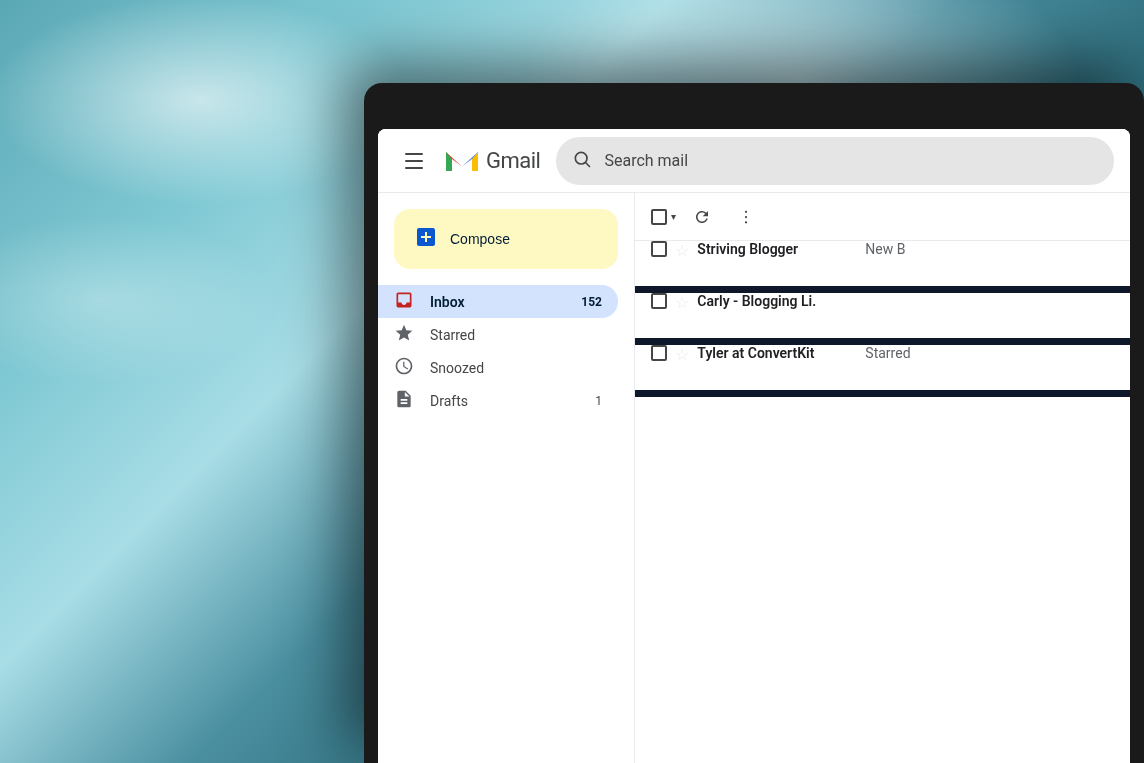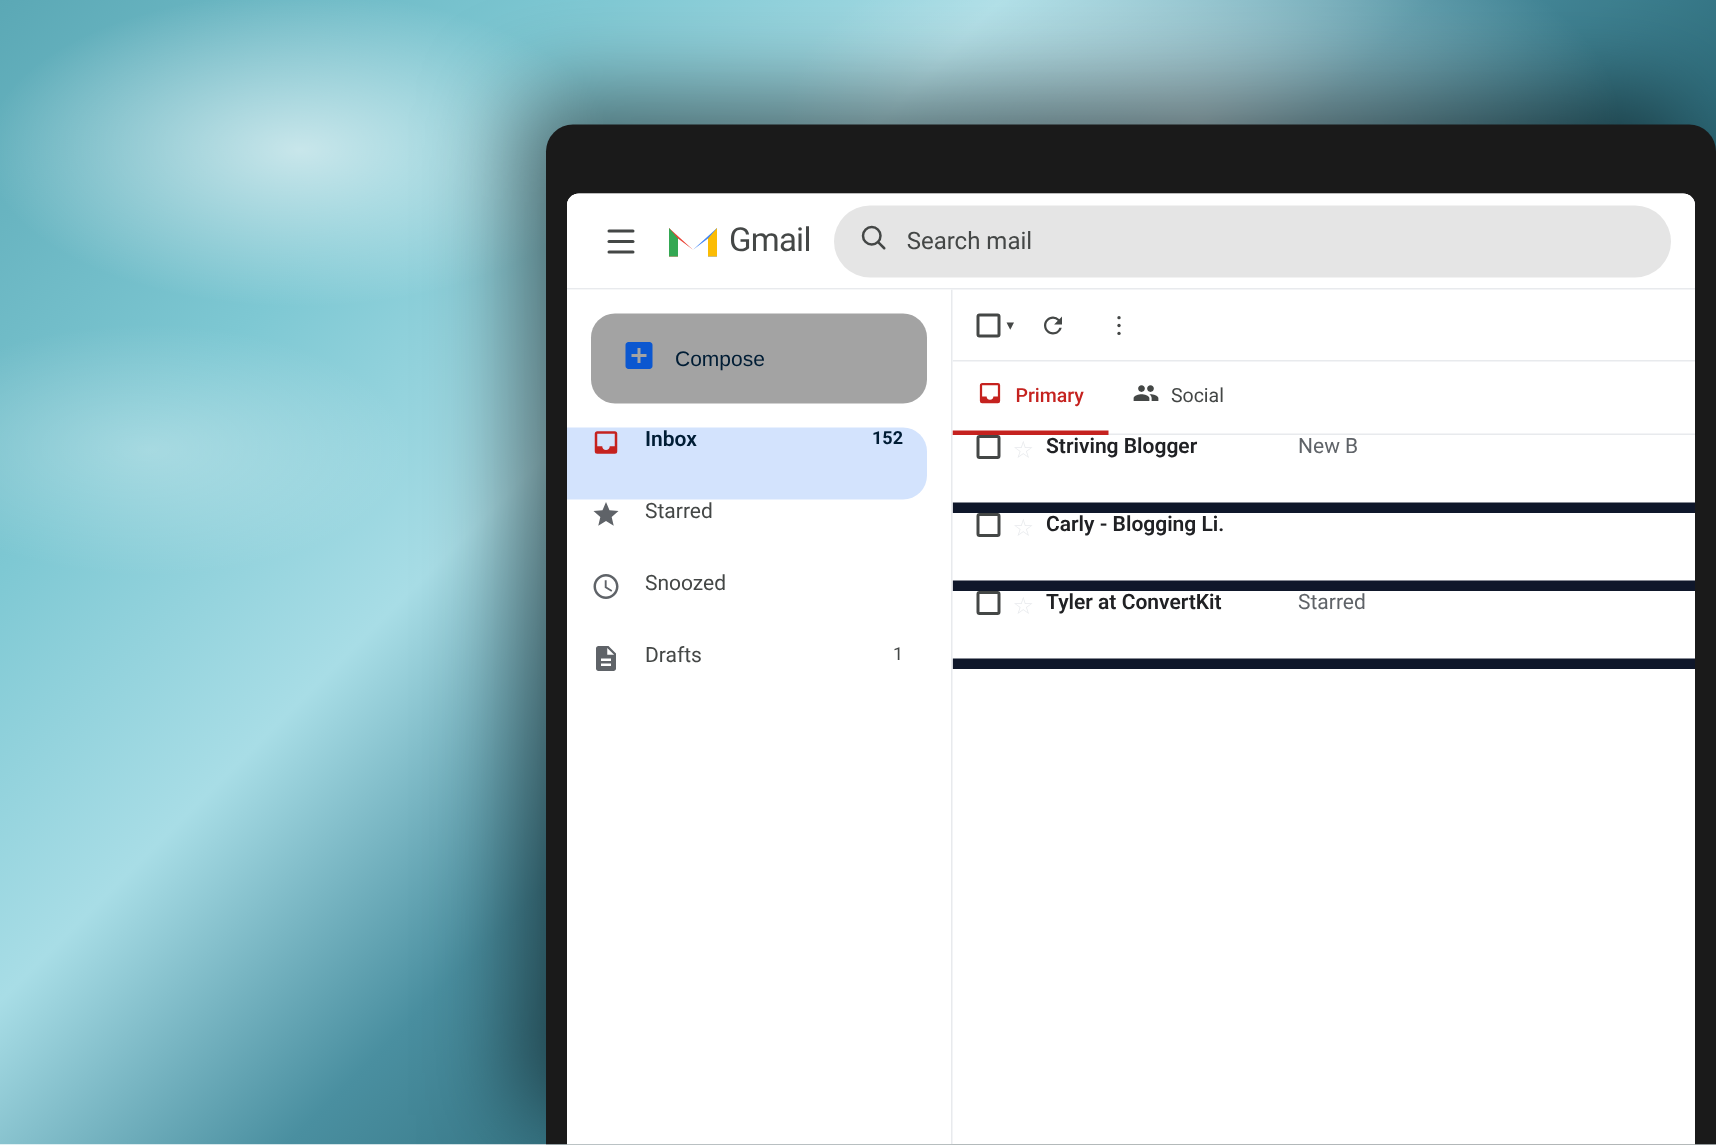--- a/index.html
+++ b/index.html
@@ -159,21 +159,21 @@
       overflow-y: auto;
       background: white;
     }
 
     .compose-btn {
       display: flex;
       align-items: center;
       gap: 12px;
       margin: 8px 16px 16px 16px;
       padding: 16px 20px;
-      background: #a3a3a3;
+      background: #fef9c3;
       border: none;
       border-radius: 16px;
       cursor: pointer;
       font-size: 14px;
       font-weight: 500;
       color: #001d35;
       width: calc(100% - 32px);
     }
 
     .compose-plus {
@@ -184,23 +184,24 @@
     }
 
     .compose-label {
       font-size: 14px;
       color: #001d35;
       font-weight: 500;
     }
 
     .nav-item {
       display: flex;
+      align-items: center;
       gap: 16px;
       padding: 0 16px;
-      height: 48px;
+      height: 33px;
       border-radius: 0 16px 16px 0;
       cursor: pointer;
       margin-right: 16px;
       font-size: 14px;
       color: #444746;
     }
 
     .nav-item.active {
       background: #d3e3fd;
       font-weight: 600;
@@ -488,38 +489,20 @@
             </button>
             <button class="toolbar-btn">
               <svg width="18" height="18" viewBox="0 0 24 24">
                 <circle cx="12" cy="5" r="1.5" fill="#444746"></circle>
                 <circle cx="12" cy="12" r="1.5" fill="#444746"></circle>
                 <circle cx="12" cy="19" r="1.5" fill="#444746"></circle>
               </svg>
             </button>
           </div>
 
-          <div class="tabs-bar">
-            <div class="tab active">
-              <span class="tab-icon primary">
-                <svg width="18" height="18" viewBox="0 0 24 24">
-                  <path d="M19 3H5C3.89 3 3 3.89 3 5v14a2 2 0 002 2h14a2 2 0 002-2V5a2 2 0 00-2-2zm0 12h-4c0 1.66-1.34 3-3 3s-3-1.34-3-3H5V5h14v10z" fill="#C5221F"></path>
-                </svg>
-              </span>
-              <span>Primary</span>
-            </div>
-            <div class="tab">
-              <span class="tab-icon social">
-                <svg width="18" height="18" viewBox="0 0 24 24">
-                  <path d="M16 11c1.66 0 2.99-1.34 2.99-3S17.66 5 16 5c-1.66 0-3 1.34-3 3s1.34 3 3 3zm-8 0c1.66 0 2.99-1.34 2.99-3S9.66 5 8 5C6.34 5 5 6.34 5 8s1.34 3 3 3zm0 2c-2.33 0-7 1.17-7 3.5V19h14v-2.5c0-2.33-4.67-3.5-7-3.5zm8 0c-.29 0-.62.02-.97.05 1.16.84 1.97 1.97 1.97 3.45V19h6v-2.5c0-2.33-4.67-3.5-7-3.5z" fill="#444746"></path>
-                </svg>
-              </span>
-              <span>Social</span>
-            </div>
-          </div>
 
           <div class="email-list">
 
             <div class="email-row">
               <div class="email-checkbox"></div>
               <span class="email-star">☆</span>
               <span class="email-sender">Striving Blogger</span>
               <span class="email-preview">New B</span>
             </div>
 

